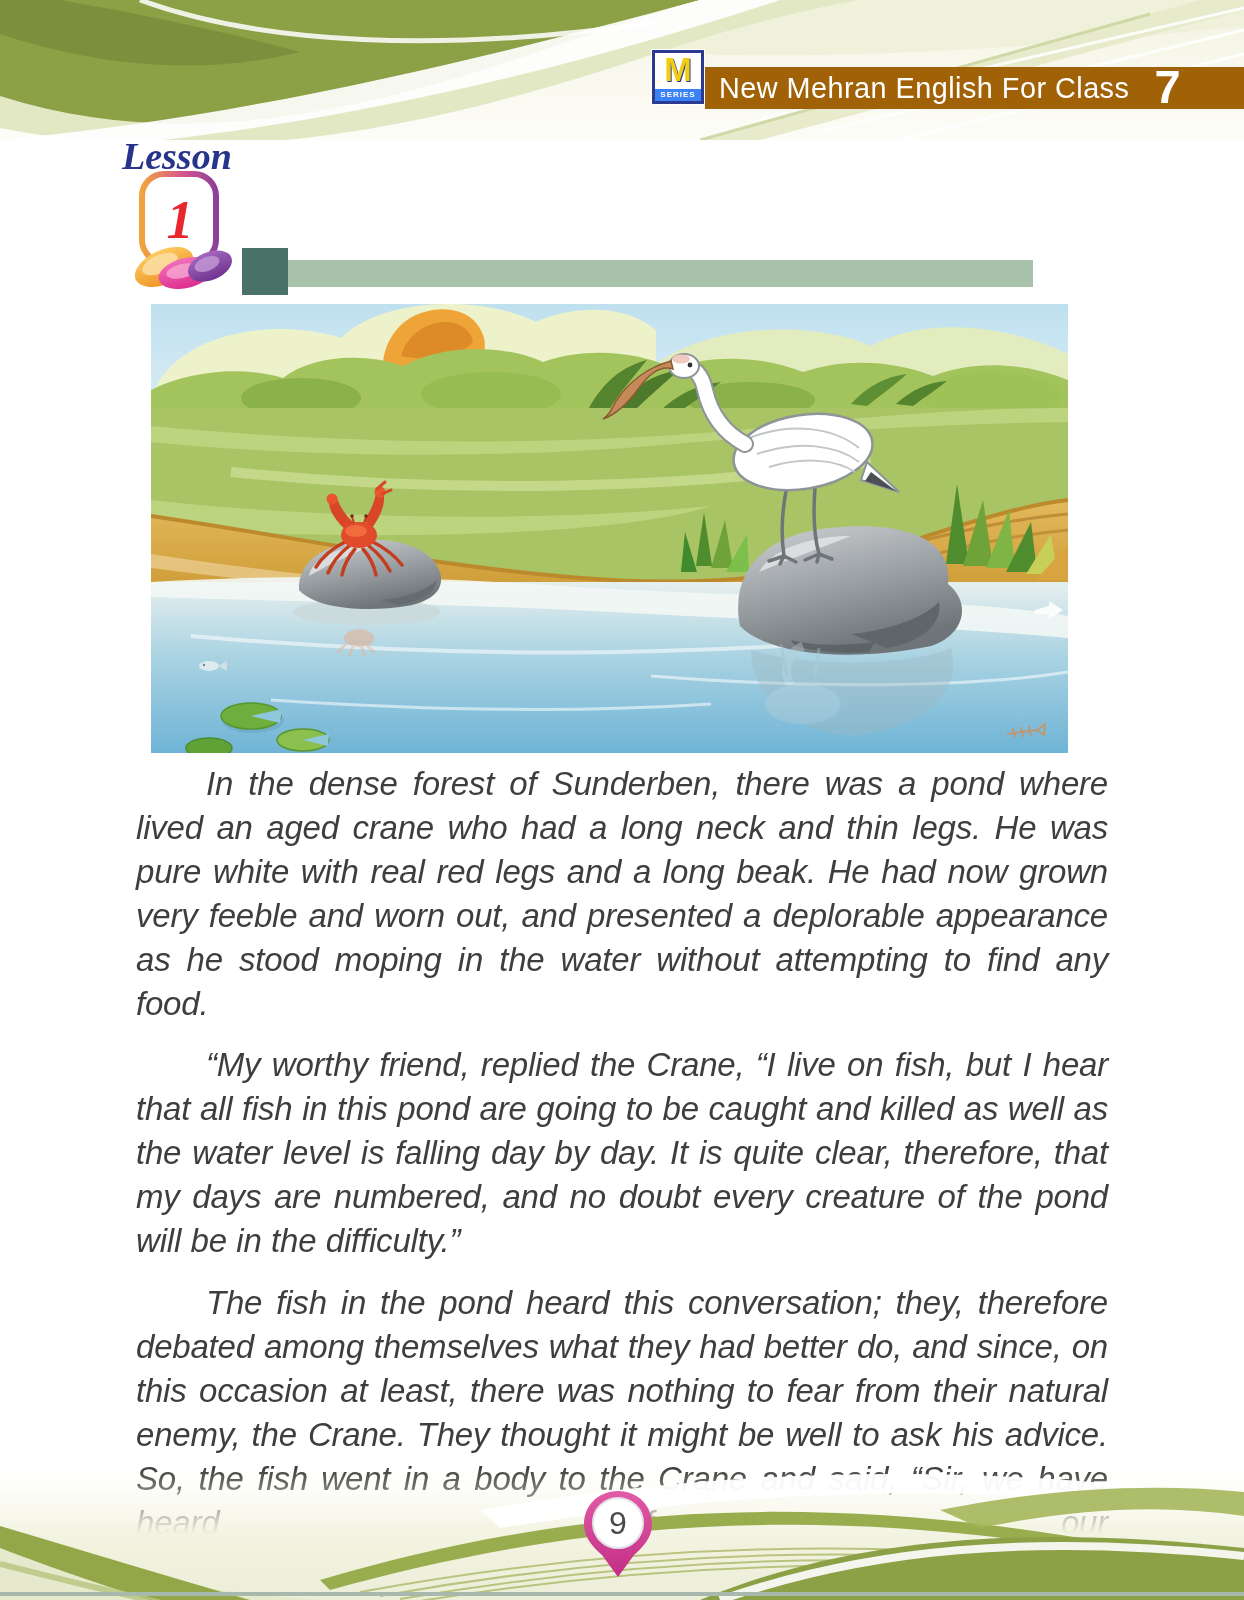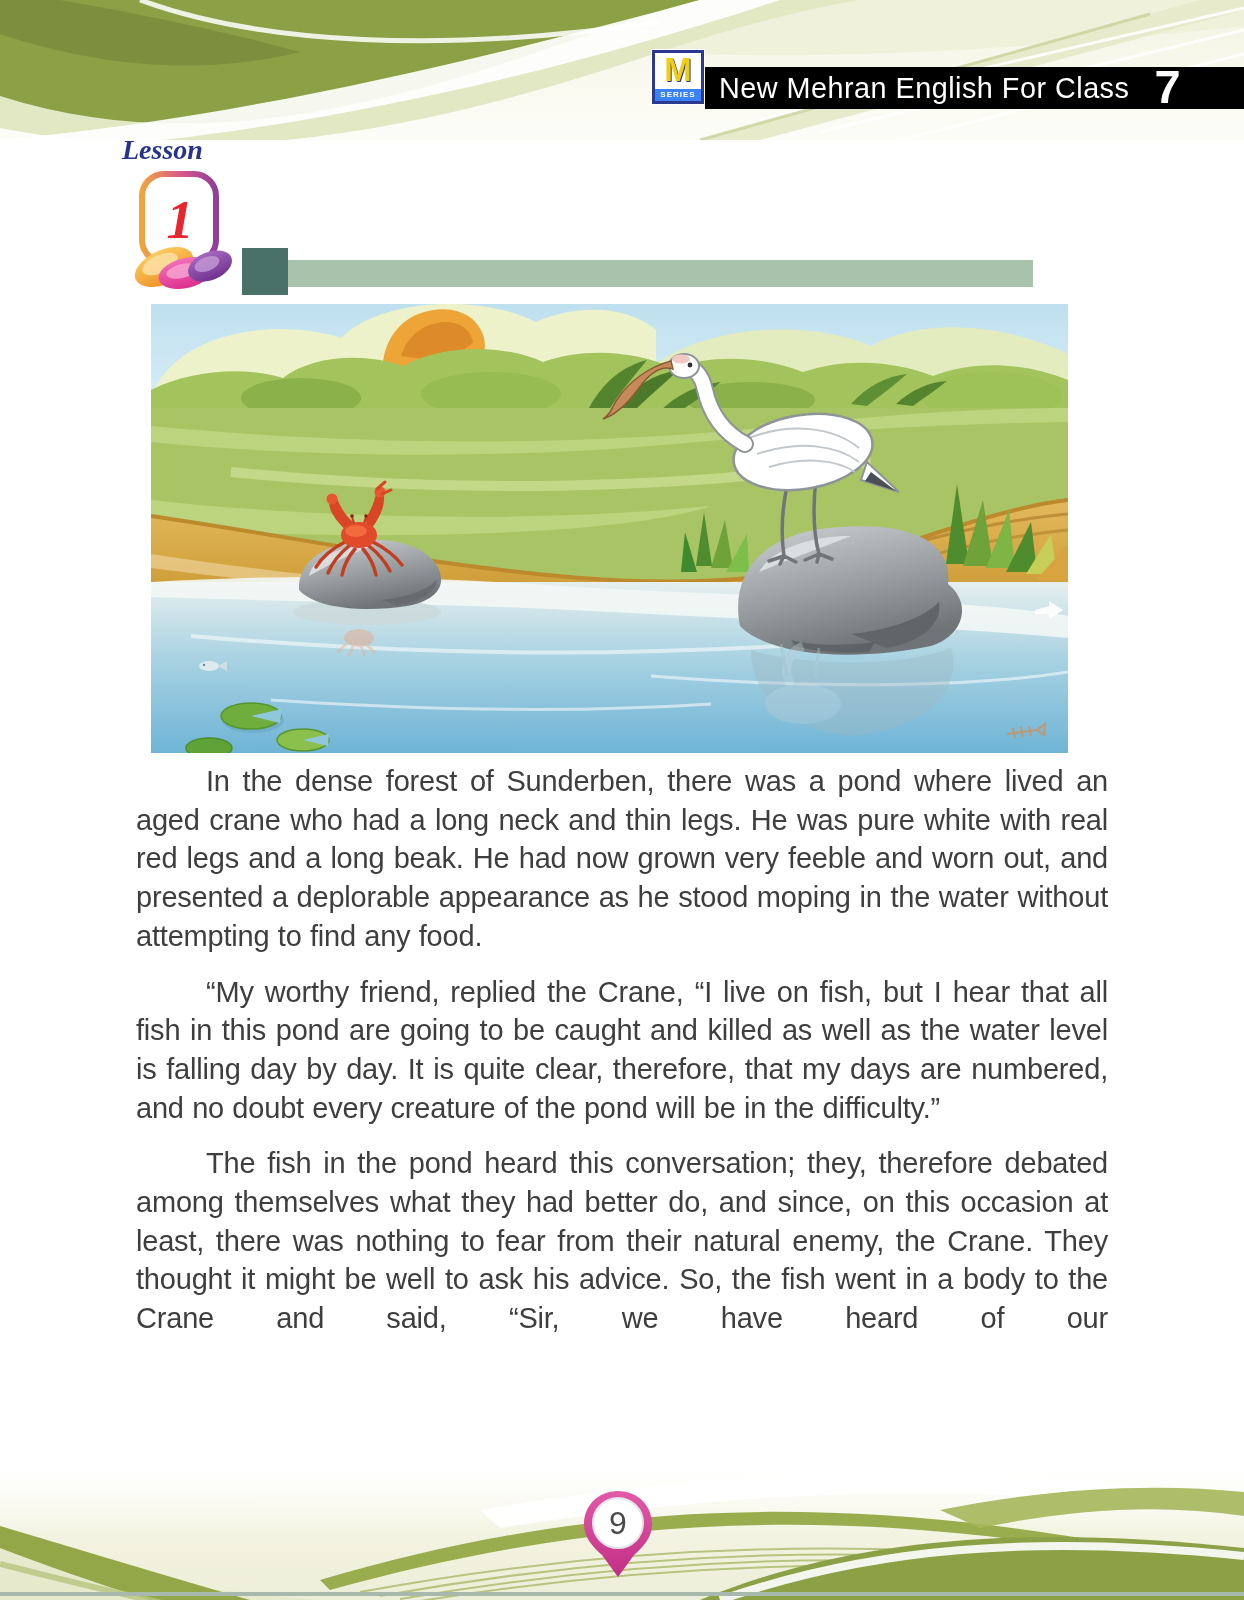--- a/index.html
+++ b/index.html
@@ -3,51 +3,51 @@
 <meta charset="utf-8">
 <style>
   html,body{margin:0;padding:0;background:#ffffff;}
   .page{position:relative;width:1244px;height:1600px;background:#ffffff;overflow:hidden;
         font-family:"Liberation Sans", sans-serif;}
   .decor{position:absolute;left:0;width:100%;pointer-events:none;}
   .decor.top{top:0;height:140px;}
   .decor.bottom{top:1468px;height:132px;}
 
   
-  .header-bar{position:absolute;left:705px;right:0;top:67px;height:42px;background:#000000;
+  .header-bar{position:absolute;left:705px;right:0;top:67px;height:42px;background:#a16207;
               display:flex;align-items:center;padding-left:14px;}
   .header-title{color:#ffffff;font-size:30px;letter-spacing:0.5px;transform:scaleX(.96);transform-origin:left;}
   .header-class-num{color:#ffffff;font-size:47px;font-weight:bold;margin-left:8px;line-height:1;
                     transform:translateY(-2px);}
   .logo{position:absolute;left:652px;top:50px;width:52px;height:54px;background:#ffffff;
         border:3px solid #2B3990;box-sizing:border-box;display:flex;flex-direction:column;
         box-shadow:0 0 0 1px #ffffff;}
   .logo-m{flex:1;color:#F2CE13;font-weight:bold;font-size:33px;line-height:1.02;text-align:center;
           text-shadow:1px 1px 0 #2B3990;}
   .logo-series{background:#3b82f6;color:#ffffff;font-size:8px;font-weight:bold;text-align:center;
                letter-spacing:1px;padding:1px 0 2px;}
 
   
   .lesson-label{position:absolute;left:122px;top:134px;font-family:"Liberation Serif", serif;
-                font-style:italic;font-weight:bold;font-size:28px;color:#27348B;}
+                font-style:italic;font-weight:bold;font-size:38px;color:#27348B;}
   .lesson-badge{position:absolute;left:126px;top:168px;width:106px;height:124px;}
   .page-title{position:absolute;left:270px;top:158px;width:786px;text-align:center;
               font-family:"Liberation Serif", serif;font-weight:bold;font-size:63px;color:#7B5AA8;
               letter-spacing:1px;}
   .rule-square{position:absolute;left:242px;top:248px;width:46px;height:47px;background:#4A7168;}
   .rule-bar{position:absolute;left:288px;top:260px;width:745px;height:27px;background:#A9C2AC;}
 
   
   .illustration{position:absolute;left:151px;top:304px;width:917px;height:449px;margin:0;}
   .illustration svg{display:block;}
 
   
   .story{position:absolute;left:136px;top:762px;width:972px;}
-  .story p{margin:0 0 17px;text-align:justify;text-indent:70px;font-size:29px;line-height:1.335;
-           color:#3E3E3E;letter-spacing:-0.2px;word-spacing:0.5px;}
+  .story p{margin:0 0 17px;text-align:justify;text-indent:70px;font-size:33px;line-height:1.335;
+           color:#3E3E3E;letter-spacing:-0.2px;word-spacing:0.5px;font-style:italic;}
   .story p.continued{text-align-last:justify;}
 
   
   .page-pin{position:absolute;left:579px;top:1487px;width:78px;height:92px;}
   .pin-number{font-family:"Liberation Sans", sans-serif;}
 </style>
 </head>
 <body>
 
 <div class="page">

